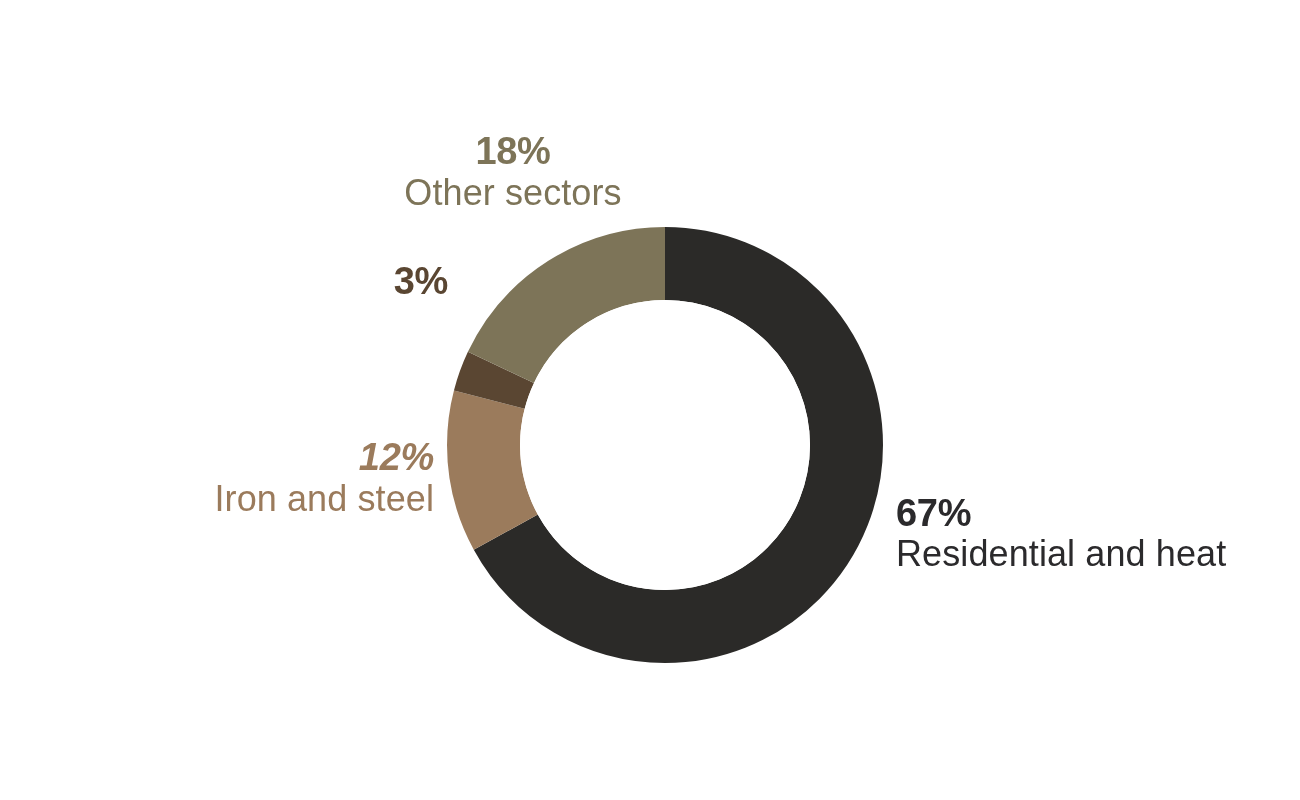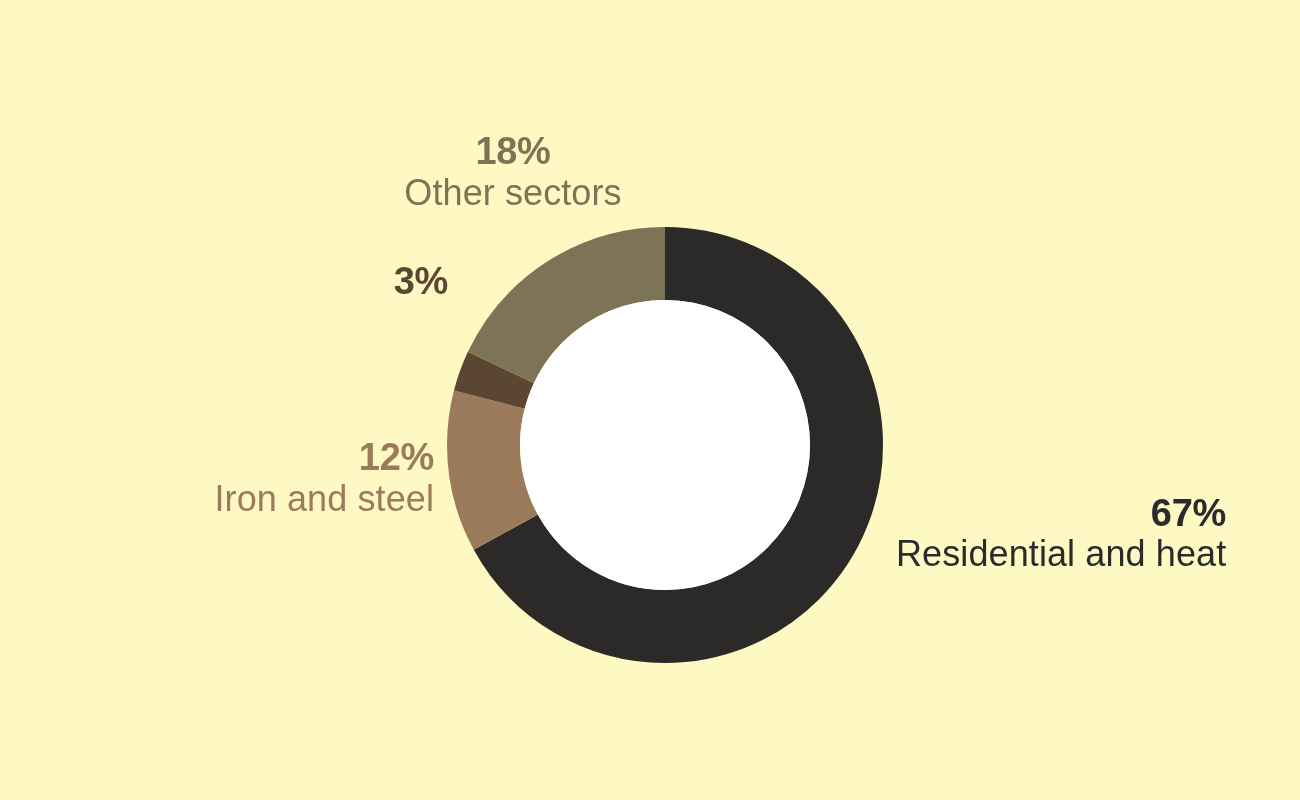--- a/index.html
+++ b/index.html
@@ -74,27 +74,27 @@
     top: 438px;
     width: 296px;
   }
   #callout-electricity {
     left: 896px;
     top: 494px;
     width: 330px;
   }
   #callout-other .pct   { margin-bottom: 2px; }
   #callout-residential .pct { margin-bottom: 2px; }
-  #callout-iron .pct    { margin-bottom: 2px; }
+  #callout-iron .pct    { margin-bottom: 2px; font-style: italic; }
   #callout-electricity .pct { margin-bottom: 1px; }
 </style>
 </head>
 <body>
 
-<div id="stage" style="background: #fef9c3;">
+<div id="stage" style="background: #ffffff;">
 
   <div id="donut-wrap">
     <svg id="donut-svg" viewBox="0 0 436 436">
 
       <g>
         <circle cx="218" cy="218" r="181.5" fill="none" stroke="#2b2a28" stroke-width="73" stroke-dasharray="764.0667492795737 376.3313839735213" stroke-dashoffset="0" transform="rotate(-90 218 218)"></circle>
         <circle cx="218" cy="218" r="181.5" fill="none" stroke="#9b7b5c" stroke-width="73" stroke-dasharray="136.8477759903714 1003.5503572627237" stroke-dashoffset="-764.0667492795737" transform="rotate(-90 218 218)"></circle>
         <circle cx="218" cy="218" r="181.5" fill="none" stroke="#5a4632" stroke-width="73" stroke-dasharray="34.21194399759285 1106.186189255502" stroke-dashoffset="-900.9145252699451" transform="rotate(-90 218 218)"></circle>
         <circle cx="218" cy="218" r="181.5" fill="none" stroke="#7d7458" stroke-width="73" stroke-dasharray="205.2716639855571 935.126469267538" stroke-dashoffset="-935.126469267538" transform="rotate(-90 218 218)"></circle>
       </g>
@@ -116,19 +116,19 @@
   </div>
 
   <div class="callout align-right" id="callout-iron" style="color: rgb(155, 123, 92);">
     <span class="pct" style="color: rgb(155, 123, 92);">12%</span>
     <span class="name">
       <span class="line">Iron and steel</span>
     </span>
   </div>
 
   <div class="callout align-left" id="callout-electricity" style="color: rgb(43, 42, 44);">
-    <span class="pct" style="color: rgb(43, 42, 44); text-align: right;">67%</span>
+    <span class="pct" style="color: rgb(43, 42, 44);">67%</span>
     <span class="name">
       <span class="line">Residential and heat</span>
     </span>
   </div>
 
 </div>
 
 </body></html>

